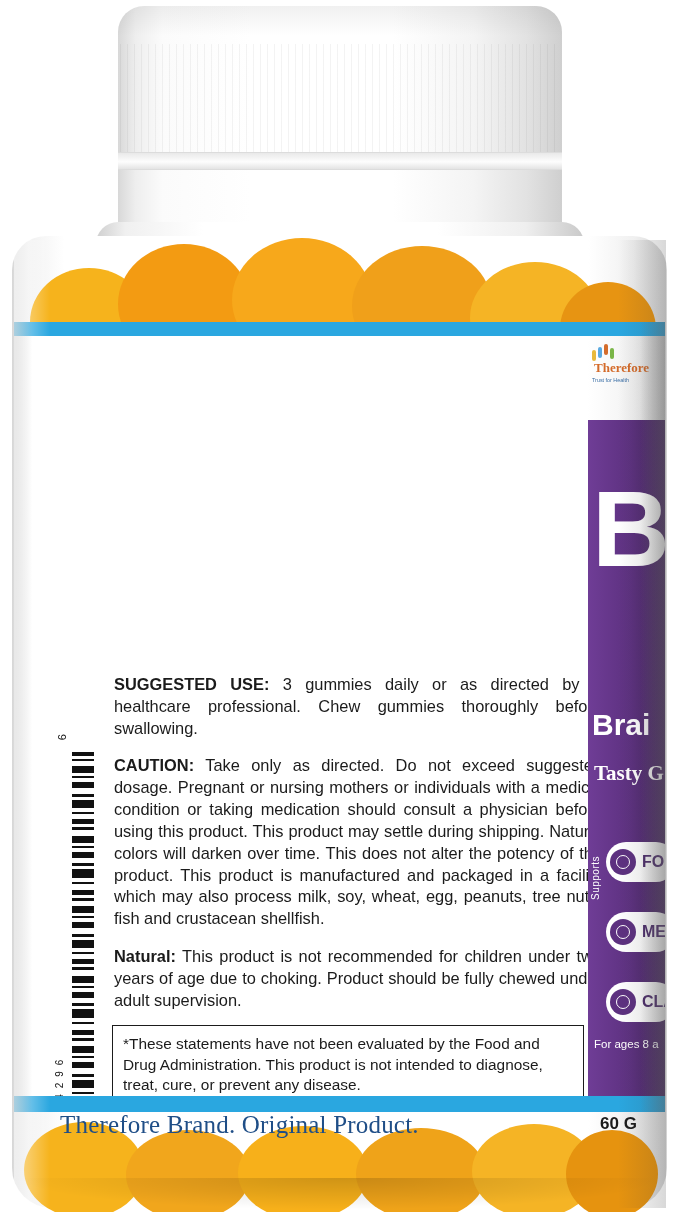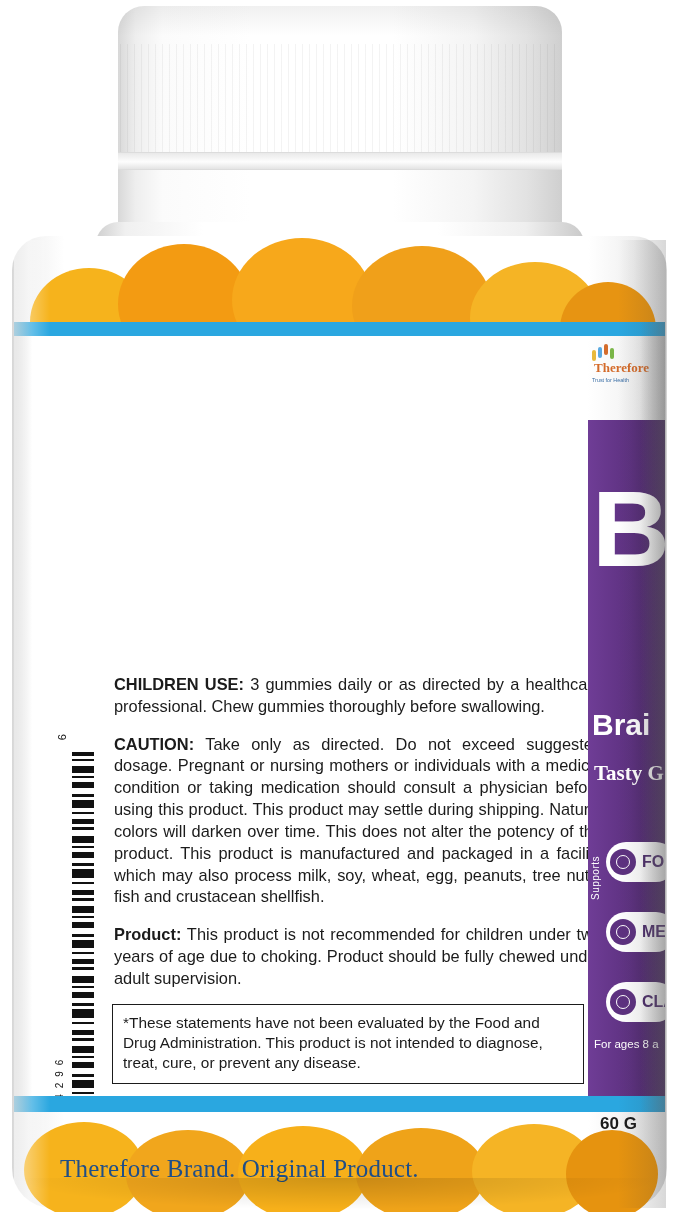--- a/index.html
+++ b/index.html
@@ -200,21 +200,20 @@
 
   
   .bottom-text {
     position: absolute;
     left: 60px; top: 1111px;
     width: 470px;
     font-family: "Liberation Serif", serif;
     font-size: 25px;
     color: #1f4e87;
     letter-spacing: .2px;
-    margin-top: 44px;
   }
   .count-text {
     position: absolute;
     left: 600px; top: 1114px;
     font-family: "Liberation Sans", sans-serif;
     font-size: 17px;
     font-weight: bold;
     color: #1b1b1b;
   }
 
@@ -332,29 +331,29 @@
   <div class="gummy" style="left:238px; top:1126px; width:130px; height:94px; background:#f7b01a;"></div>
   <div class="gummy" style="left:356px; top:1128px; width:130px; height:92px; background:#efa319;"></div>
   <div class="gummy" style="left:472px; top:1124px; width:124px; height:94px; background:#f5b425;"></div>
   <div class="gummy" style="left:566px; top:1130px; width:92px;  height:88px; background:#e6930f;"></div>
 
   <div class="label">
 
     <div class="text-col">
 
       <p class="para">
-        <span class="lead">CHILDREN USE:</span><span> 3 gummies daily or as directed by a healthcare professional. Chew gummies thoroughly before swallowing.</span>
+        <span class="lead">SUGGESTED USE:</span><span> 3 gummies daily or as directed by a healthcare professional. Chew gummies thoroughly before swallowing.</span>
       </p>
 
       <p class="para">
         <span class="lead">CAUTION:</span><span> Take only as directed. Do not exceed suggested dosage. Pregnant or nursing mothers or individuals with a medical condition or taking medication should consult a physician before using this product. This product may settle during shipping. Natural colors will darken over time. This does not alter the potency of the product. This product is manufactured and packaged in a facility which may also process milk, soy, wheat, egg, peanuts, tree nuts, fish and crustacean shellfish.</span>
       </p>
 
       <p class="para warning">
-        <span class="lead">Product:</span><span> This product is not recommended for children under two years of age due to choking. Product should be fully chewed under adult supervision.</span>
+        <span class="lead">Natural:</span><span> This product is not recommended for children under two years of age due to choking. Product should be fully chewed under adult supervision.</span>
       </p>
 
 
       <div class="disclaimer">*These statements have not been evaluated by the Food and Drug Administration. This product is not intended to diagnose, treat, cure, or prevent any disease.</div>
     </div>
 
     <div class="left-sliver">Power Gold Gummy</div>
 
     <div class="barcode-wrap">
       <div class="barcode-num-top">6</div>

